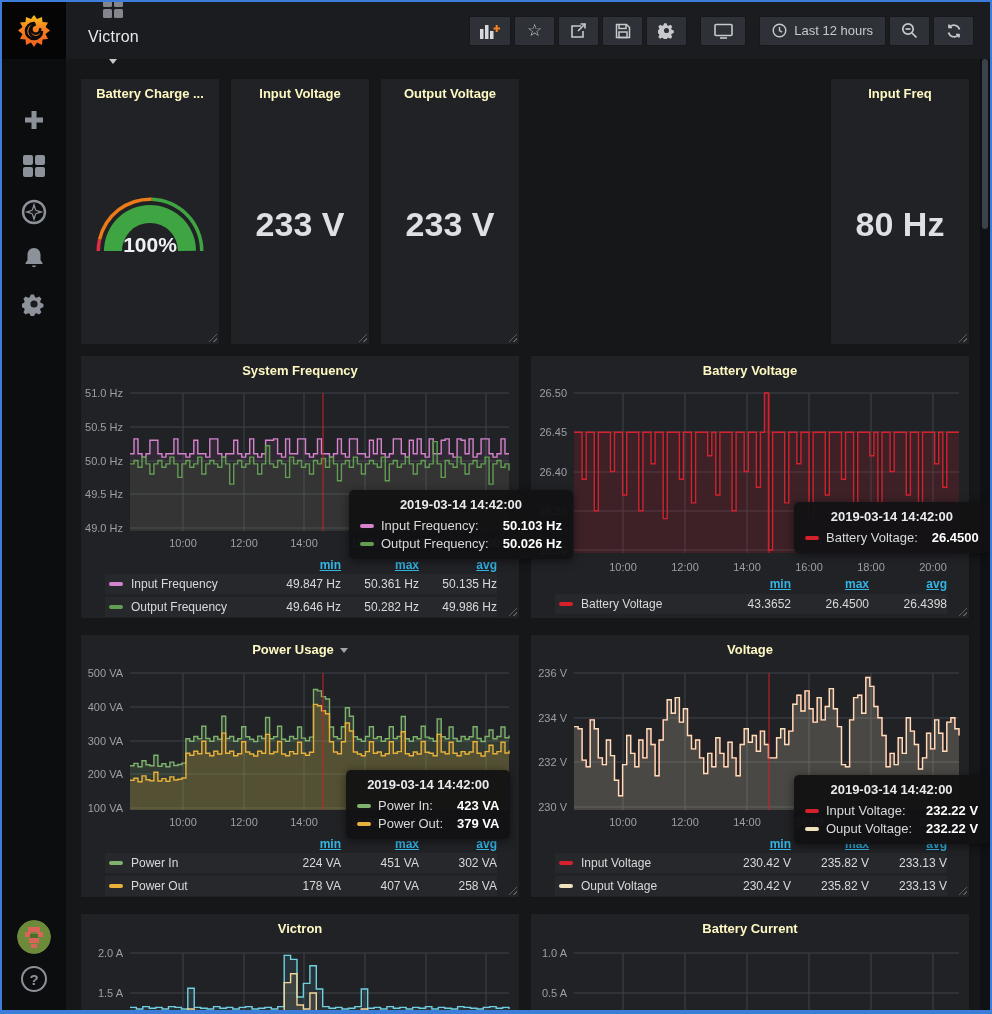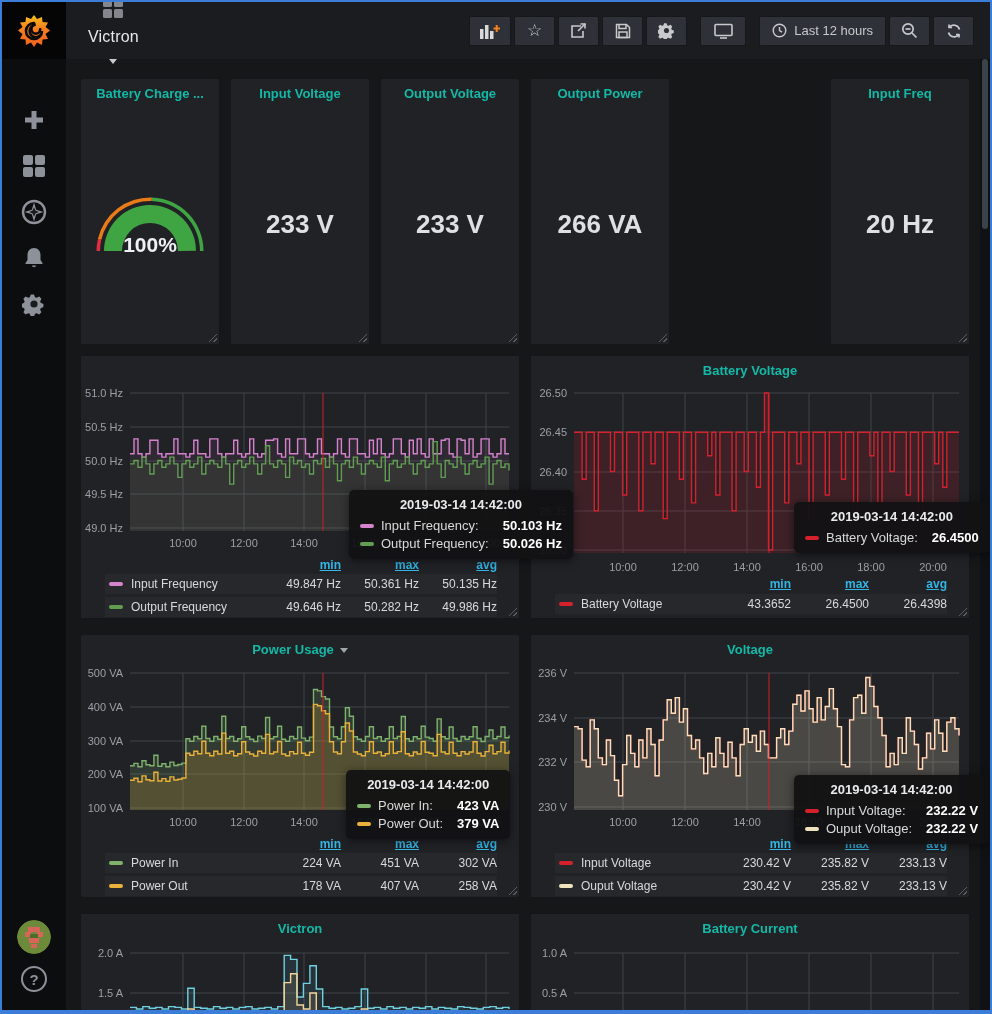--- a/index.html
+++ b/index.html
@@ -27,27 +27,27 @@
   .nav-btn{height:30px;min-width:41px;padding:0 10px;background:#2e3238;border:1px solid #17181a;border-radius:2px;
     display:flex;align-items:center;justify-content:center;gap:7px;color:#c7c9cc;cursor:pointer;margin-left:3px;font-size:13px;}
   .nav-btn svg{display:block;}
   .gap10{width:10px;}
   .star-glyph{font-size:17px;line-height:1;color:#c7c9cc;}
   
   .content{position:absolute;left:64px;top:57px;right:0;bottom:0;background:#161719;overflow:hidden;}
   .scrollbar{position:absolute;right:0;top:57px;bottom:0;width:10px;background:#101114;z-index:6;}
   .scroll-thumb{position:absolute;top:0;left:2px;width:6px;height:170px;background:#3c424a;border-radius:3px;cursor:pointer;}
   .panel{position:absolute;background:#212226;border:1px solid rgba(0,0,0,.35);border-radius:2px;}
-  .panel-title{position:absolute;top:7px;left:0;right:0;text-align:center;color:#14b8a6;font-size:13px;font-weight:600;cursor:pointer;z-index:2;}
+  .panel-title{position:absolute;top:7px;left:0;right:0;text-align:center;color:#fef9c3;font-size:13px;font-weight:600;cursor:pointer;z-index:2;}
   .panel-title .t-caret{display:inline-block;width:0;height:0;border-left:4px solid transparent;border-right:4px solid transparent;
     border-top:5px solid #9fa7ad;margin-left:6px;vertical-align:middle;}
   .resize-handle{position:absolute;right:2px;bottom:2px;width:8px;height:8px;cursor:nwse-resize;
     background:linear-gradient(315deg,transparent 0 2px,#5a5c60 2px 3px,transparent 3px 5px,#5a5c60 5px 6px,transparent 6px);}
   .stat-value{position:absolute;left:0;right:0;top:0;bottom:0;display:flex;align-items:center;justify-content:center;
-    padding-top:26px;color:#dde1e4;font-size:26px;font-weight:700;letter-spacing:0;}
+    padding-top:26px;color:#dde1e4;font-size:34px;font-weight:700;letter-spacing:0;}
   svg.plot{position:absolute;left:0;top:0;z-index:1;}
   
   .legend{position:absolute;left:24px;width:392px;z-index:2;font-size:12px;}
   .legend-header{position:absolute;left:0;width:100%;display:grid;grid-template-columns:1fr 78px 78px 78px;height:16px;align-items:center;}
   .legend-header span{text-align:right;color:#33b5e5;font-weight:700;text-decoration:underline;}
   .legend-row{position:absolute;left:0;width:100%;display:grid;grid-template-columns:1fr 78px 78px 78px;height:20px;align-items:center;background:rgba(255,255,255,0.03);}
   .legend-name{display:flex;align-items:center;color:#d8d9da;padding-left:4px;cursor:pointer;}
   .legend-dash{display:inline-block;width:14px;height:4px;border-radius:2px;margin-right:8px;}
   .legend-val{text-align:right;color:#d8d9da;}
   
@@ -221,32 +221,28 @@
     <section class="panel" style="left:164px;top:19px;width:140px;height:267px;">
       <div class="panel-title">Input Voltage</div>
       <div class="stat-value">233 V</div>
       <div class="resize-handle"></div>
     </section>
     <section class="panel" style="left:314px;top:19px;width:140px;height:267px;">
       <div class="panel-title">Output Voltage</div>
       <div class="stat-value">233 V</div>
       <div class="resize-handle"></div>
     </section>
-    <section class="panel" style="left:464px;top:19px;width:140px;height:267px;">
-      <div class="panel-title">Output Power</div>
-      <div class="stat-value">266 VA</div>
-      <div class="resize-handle"></div>
-    </section>
     <section class="panel" style="left:764px;top:19px;width:140px;height:267px;">
       <div class="panel-title">Input Freq</div>
-      <div class="stat-value">20 Hz</div>
+      <div class="stat-value">80 Hz</div>
       <div class="resize-handle"></div>
     </section>
 
     <section class="panel" style="left:14px;top:296px;width:440px;height:264px;">
+      <div class="panel-title"><span>System Frequency</span></div>
       <svg class="plot" width="438" height="262">
           <line x1="49" x2="428" y1="37" y2="37" stroke="#3f4248" stroke-width="1"></line>
           <text x="42" y="41" text-anchor="end" fill="#9aa0a6" font-size="11px" font-family="&quot;Liberation Sans&quot;,sans-serif">51.0 Hz</text>
           <line x1="49" x2="428" y1="71" y2="71" stroke="#3f4248" stroke-width="1"></line>
           <text x="42" y="75" text-anchor="end" fill="#9aa0a6" font-size="11px" font-family="&quot;Liberation Sans&quot;,sans-serif">50.5 Hz</text>
           <line x1="49" x2="428" y1="105" y2="105" stroke="#3f4248" stroke-width="1"></line>
           <text x="42" y="109" text-anchor="end" fill="#9aa0a6" font-size="11px" font-family="&quot;Liberation Sans&quot;,sans-serif">50.0 Hz</text>
           <line x1="49" x2="428" y1="138" y2="138" stroke="#3f4248" stroke-width="1"></line>
           <text x="42" y="142" text-anchor="end" fill="#9aa0a6" font-size="11px" font-family="&quot;Liberation Sans&quot;,sans-serif">49.5 Hz</text>
           <line x1="49" x2="428" y1="172" y2="172" stroke="#3f4248" stroke-width="1"></line>

